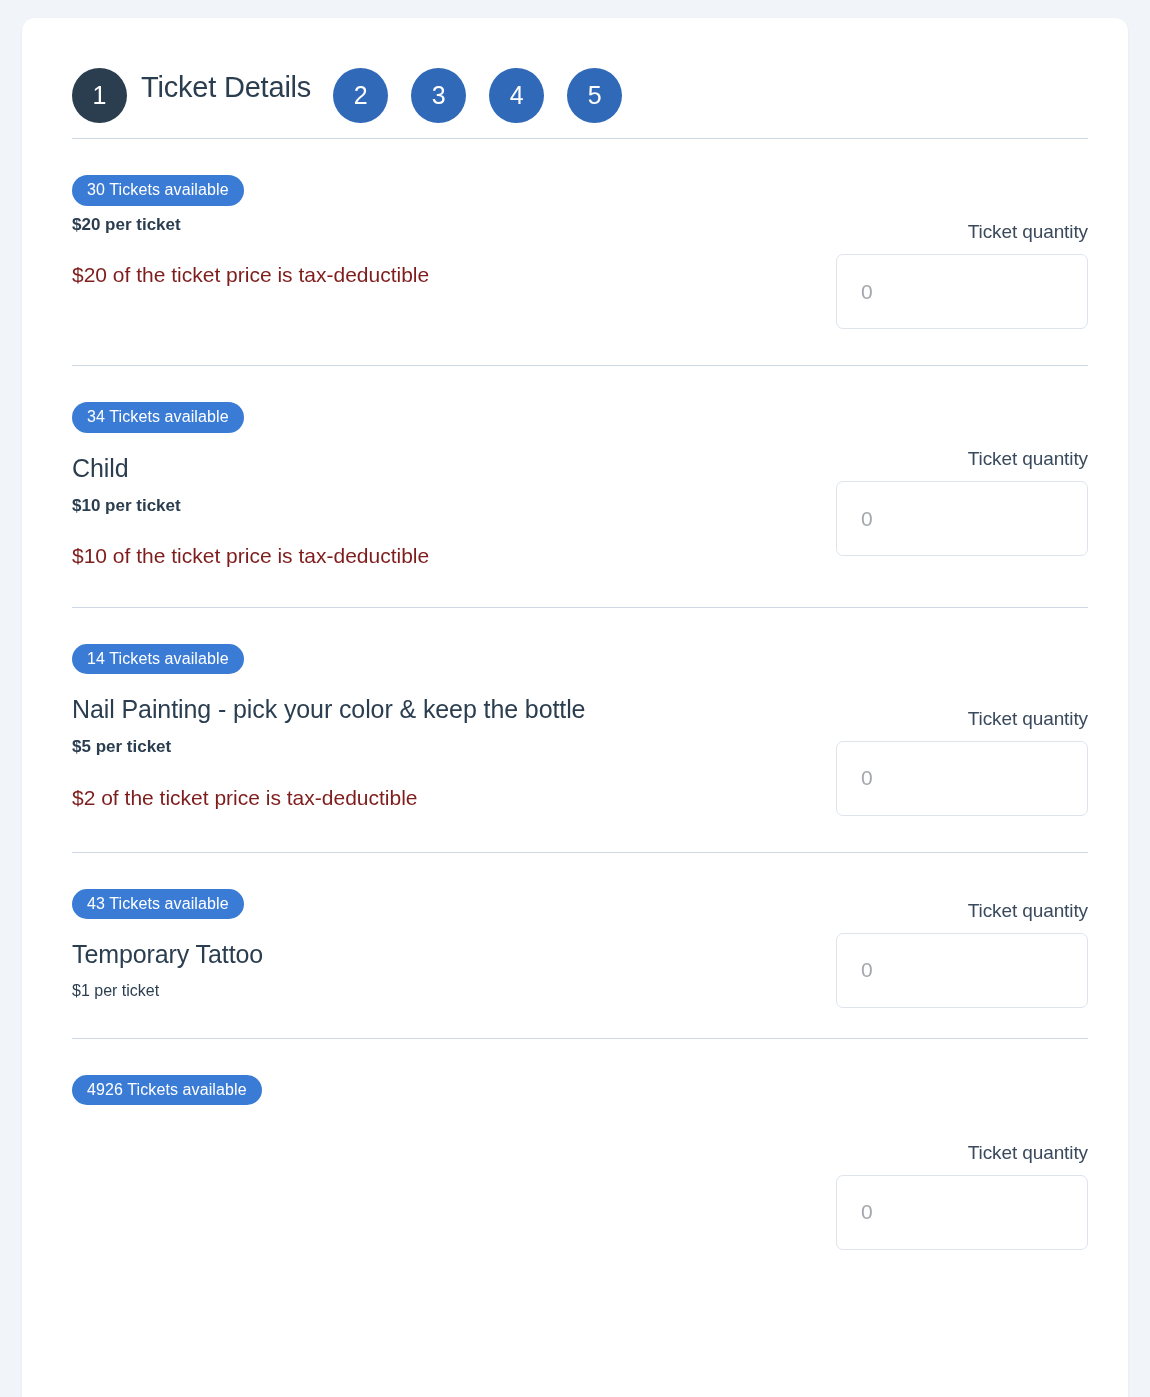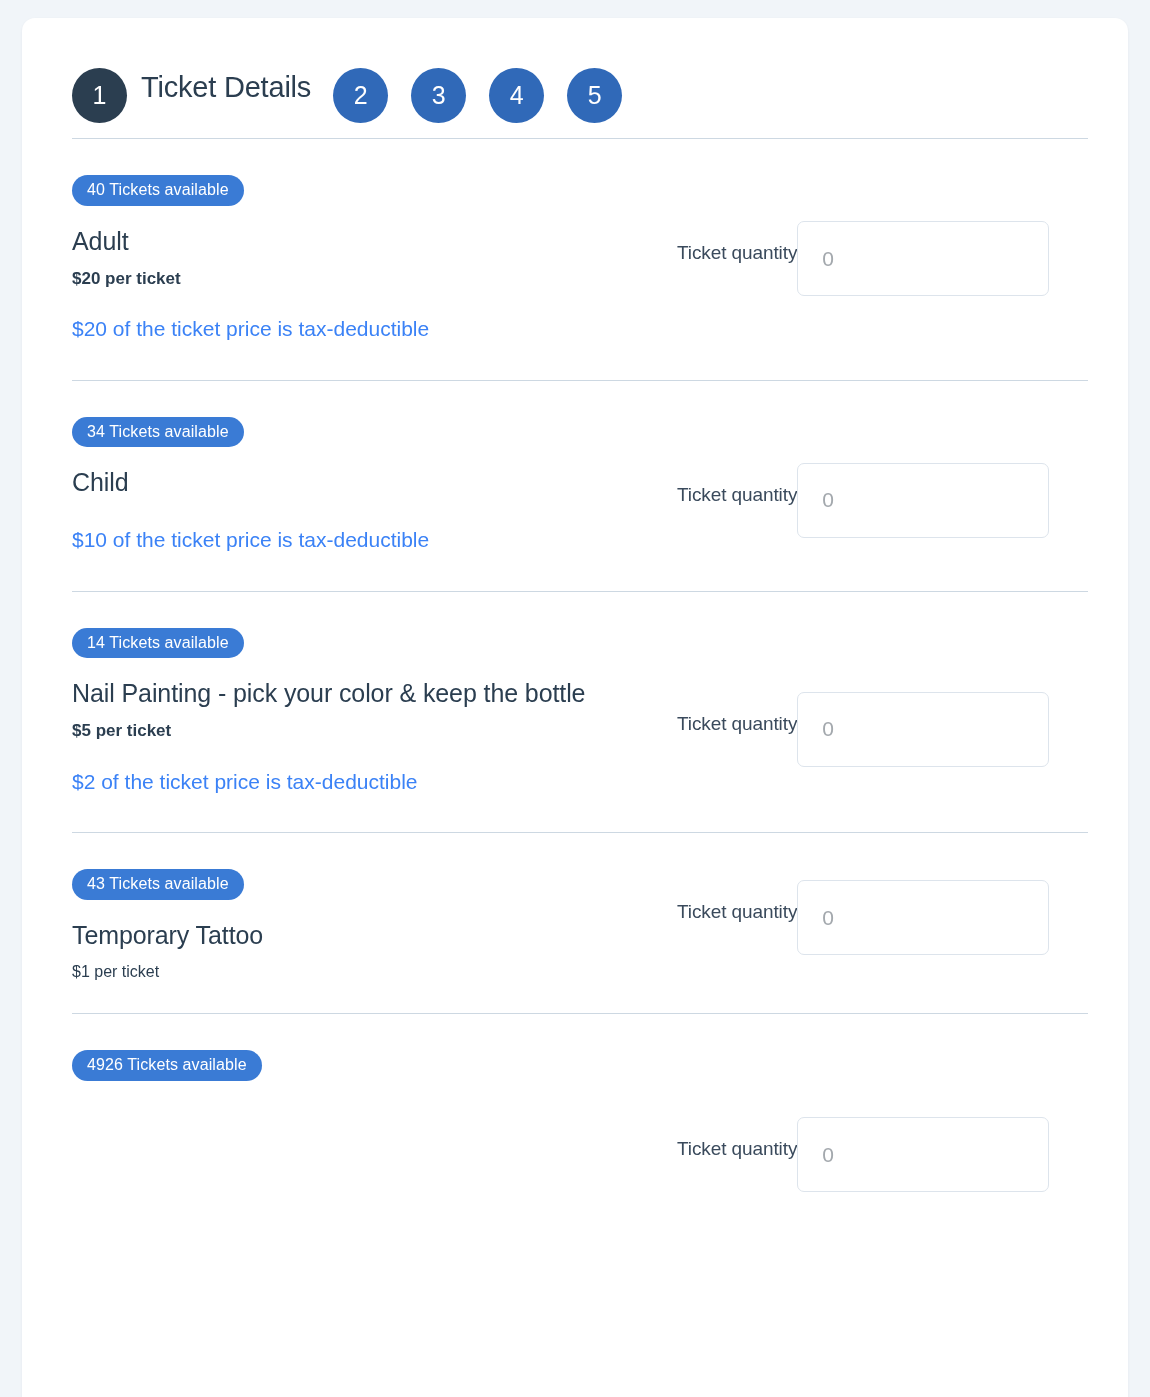--- a/index.html
+++ b/index.html
@@ -87,22 +87,22 @@
 
   .ticket-left {
     width: 560px;
     flex: 0 0 560px;
     padding-top: 1px;
   }
 
   .ticket-right {
     flex: 1 1 auto;
     display: flex;
-    flex-direction: row;
-    align-items: center;
+    flex-direction: column;
+    align-items: flex-end;
     padding-left: 45px;
     padding-top: 48px;
   }
 
   .badge {
     display: inline-block;
     background: #3a7bd5;
     color: #ffffff;
     font-size: 16px;
     font-weight: 400;
@@ -127,21 +127,21 @@
     color: #2b3e50;
     margin-top: 7px;
     line-height: 1.4;
   }
   .ticket-price.bold { font-weight: 700; }
   .ticket-price.normal { font-weight: 400; font-size: 16px; }
 
   .ticket-tax {
     font-size: 21px;
     font-weight: 300;
-    color: #3b82f6;
+    color: #7f1d1d;
     margin-top: 25px;
     line-height: 1.35;
   }
 
   .qty-label {
     font-size: 19px;
     font-weight: 400;
     color: #3a4a5c;
     margin-bottom: 11px;
     letter-spacing: -0.1px;
@@ -201,37 +201,37 @@
       <div class="step-gap"></div>
       <div class="step-circle pending">
         <span>5</span>
       </div>
     </div>
 
     <div class="divider"></div>
 
     <div class="ticket-row row-adult">
       <div class="ticket-left">
-        <span class="badge">40 Tickets available</span>
-        <div class="ticket-name">Adult</div>
+        <span class="badge">30 Tickets available</span>
         <div class="ticket-price bold">$20 per ticket</div>
         <div class="ticket-tax">$20 of the ticket price is tax-deductible</div>
       </div>
       <div class="ticket-right">
         <div class="qty-label">Ticket quantity</div>
         <input class="qty-input" type="text" placeholder="0" style="">
       </div>
     </div>
 
     <div class="divider"></div>
 
     <div class="ticket-row row-child">
       <div class="ticket-left">
         <span class="badge">34 Tickets available</span>
         <div class="ticket-name">Child</div>
+        <div class="ticket-price bold">$10 per ticket</div>
         <div class="ticket-tax">$10 of the ticket price is tax-deductible</div>
       </div>
       <div class="ticket-right">
         <div class="qty-label">Ticket quantity</div>
         <input class="qty-input" type="text" placeholder="0" style="">
       </div>
     </div>
 
     <div class="divider"></div>
 

